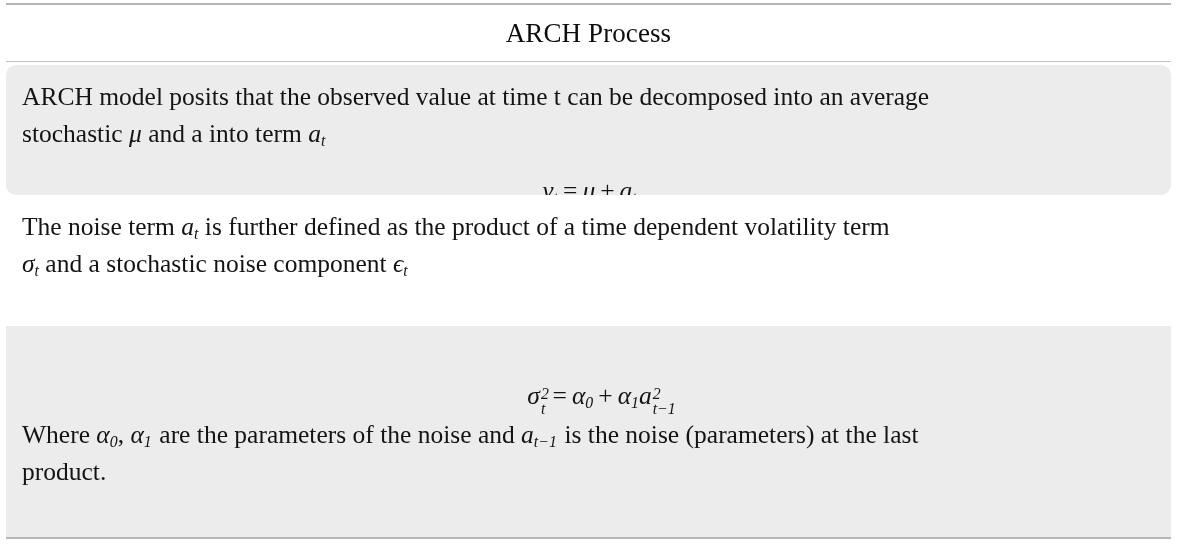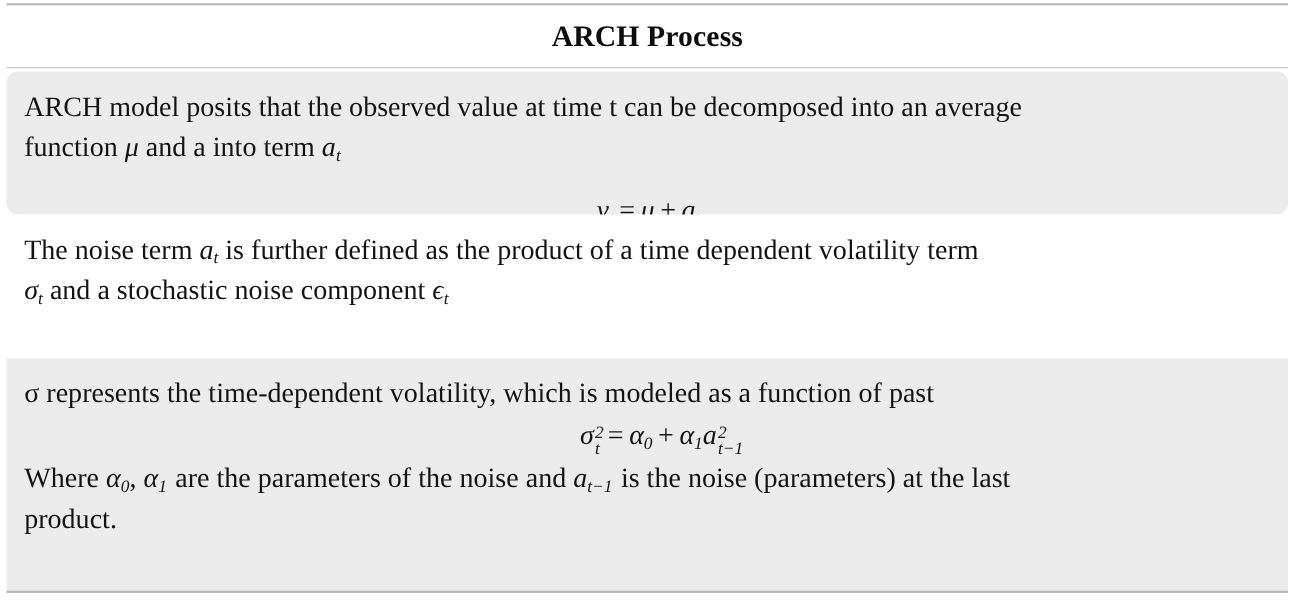--- a/index.html
+++ b/index.html
@@ -40,21 +40,21 @@
     left: 6px;
     right: 8px;
     top: 5px;
     height: 56px;
     display: flex;
     align-items: center;
     justify-content: center;
     background: #ffffff;
   }
   .title-text {
-    font-weight: bold;
+    font-weight: normal;
     font-size: 27px;
     letter-spacing: 0.1px;
     color: #0d0d0d;
   }
 
   
   .band {
     position: absolute;
     left: 6px;
     right: 8px;
@@ -138,37 +138,37 @@
 
   <div class="title-band">
     <div class="title-text">ARCH Process</div>
   </div>
 
   <div class="rule under-title"></div>
 
   <div class="band shaded band-1">
     <div class="para">
       <span>ARCH model posits that the observed value at time t can be decomposed into an average</span><br>
-      <span>function </span><span class="mi">μ</span><span> and a into term </span><span class="mi">a</span><sub>t</sub>
+      <span>stochastic </span><span class="mi">μ</span><span> and a into term </span><span class="mi">a</span><sub>t</sub>
     </div>
     <div class="eq eq-1">
       <span class="mi">y</span><sub>t</sub><span class="op">=</span><span class="mi">μ</span><span class="op">+</span><span class="mi">a</span><sub>t</sub>
     </div>
   </div>
 
   <div class="band plain band-2">
     <div class="para">
       <span>The noise term </span><span class="mi">a</span><sub>t</sub><span> is further defined as the product of a time dependent volatility term</span><br>
       <span class="mi">σ</span><sub>t</sub><span> and a stochastic noise component </span><span class="mi">ϵ</span><sub>t</sub>
     </div>
   </div>
 
   <div class="band shaded band-3">
     <div class="para">
-      <span>σ represents the time-dependent volatility, which is modeled as a function of past</span><br>
+      <br>
     </div>
     <div class="eq eq-3">
       <span class="mi">σ</span><span class="subsup"><sup>2</sup><sub>t</sub></span><span class="gap"></span><span class="op">=</span><span class="mi">α</span><sub>0</sub><span class="op">+</span><span class="mi">α</span><sub>1</sub><span class="mi">a</span><span class="subsup"><sup>2</sup><sub>t−1</sub></span>
     </div>
     <div class="para-tail">
       <span>Where </span><span class="mi">α</span><sub>0</sub><span>, </span><span class="mi">α</span><sub>1</sub><span class="gap"></span><span>are the parameters of the noise and </span><span class="mi">a</span><sub>t−1</sub><span class="gap"></span><span>is the noise (parameters) at the last</span><br>
       <span>product.</span>
     </div>
   </div>
 

